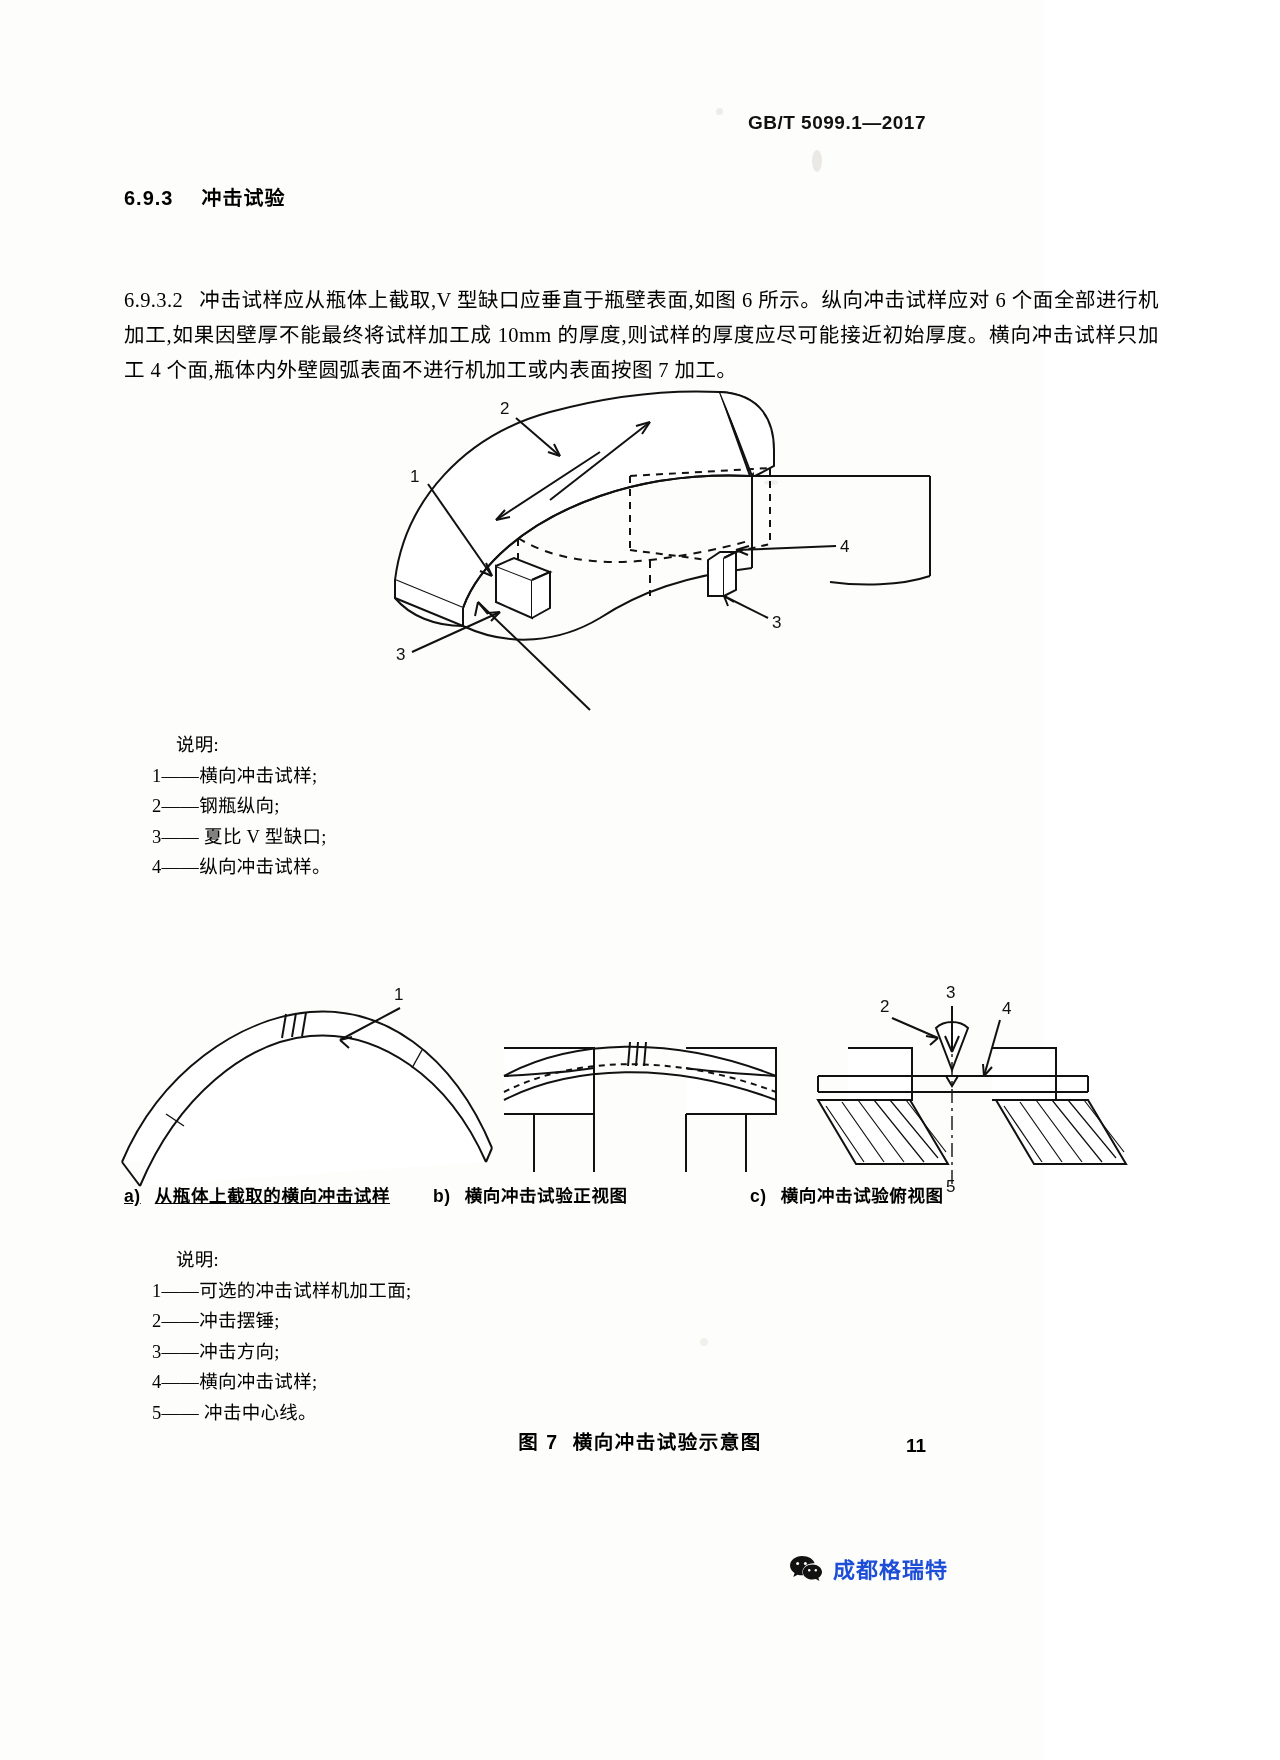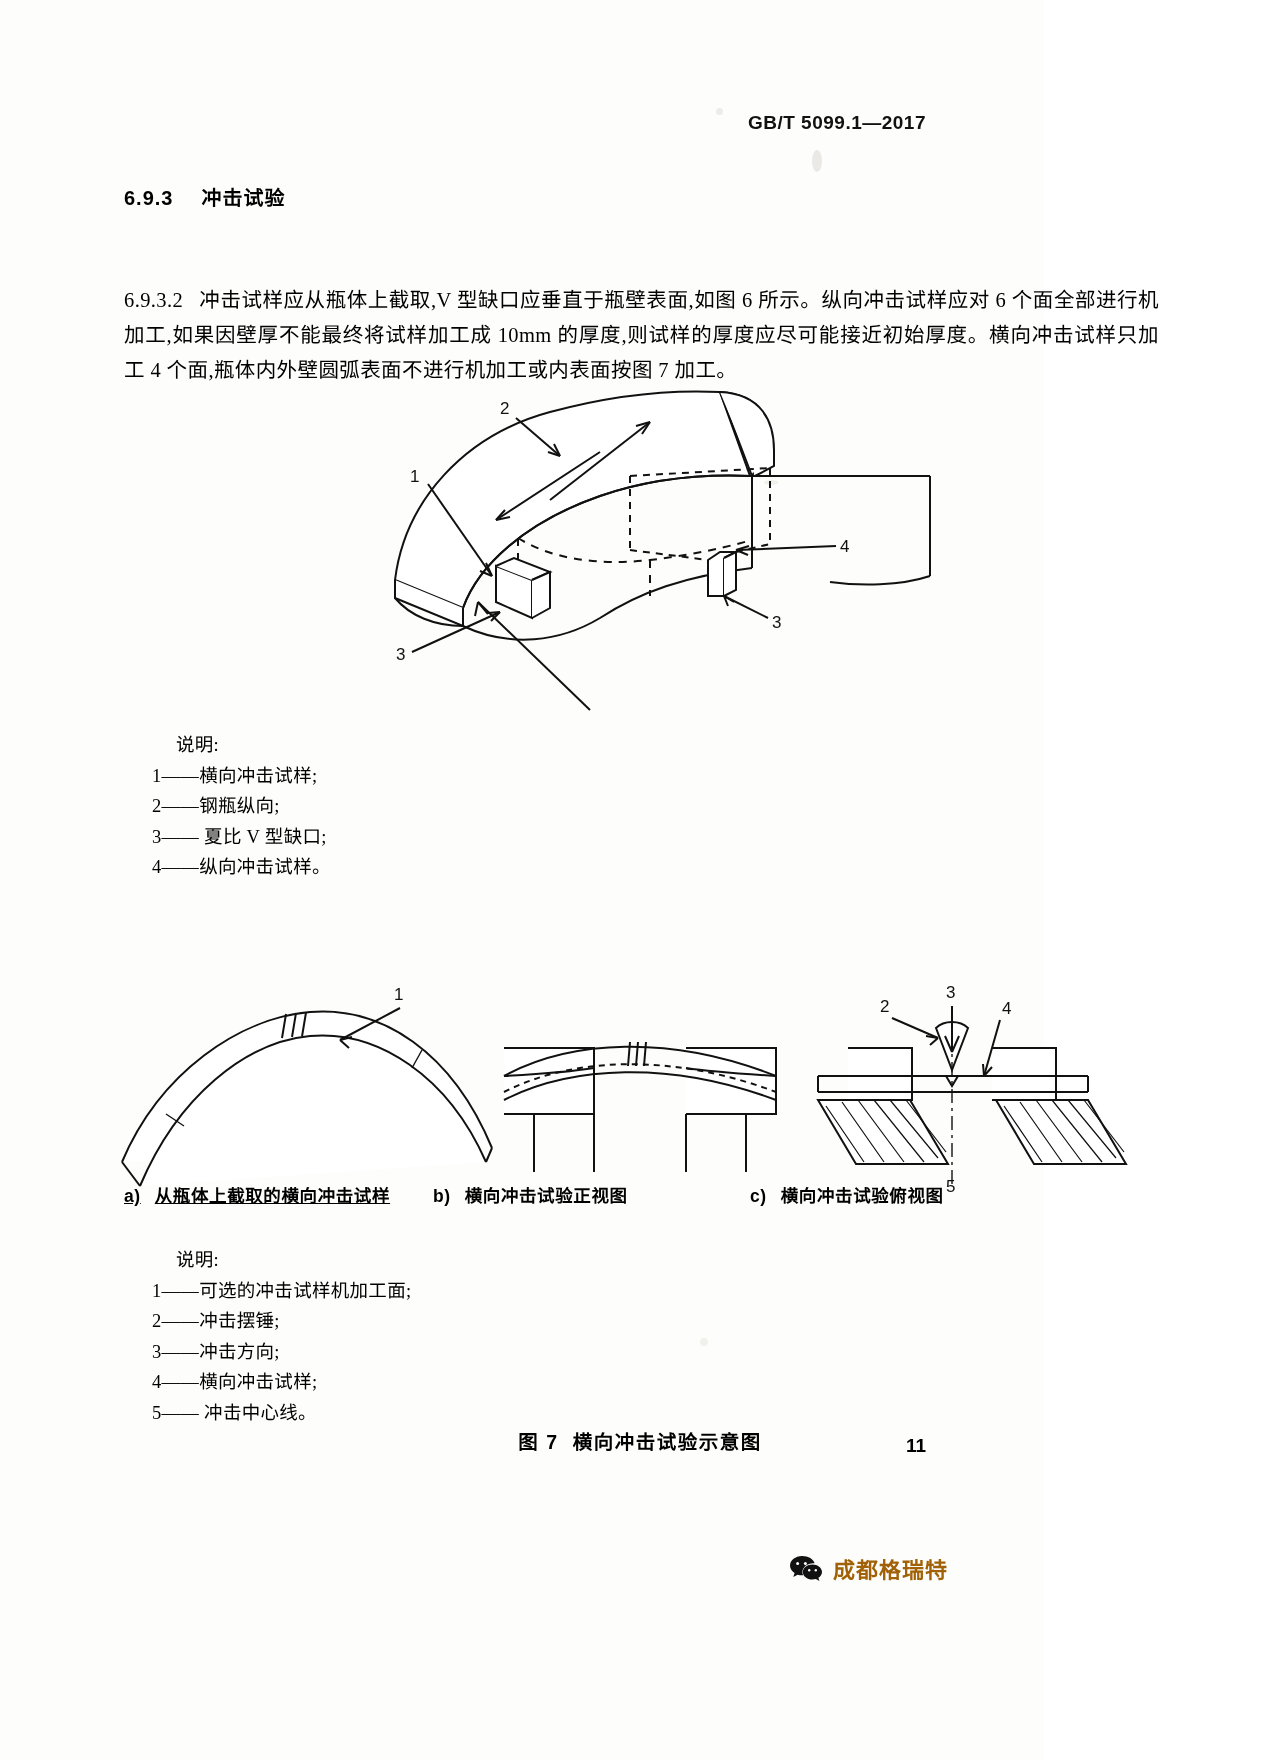--- a/index.html
+++ b/index.html
@@ -130,21 +130,21 @@
     top: 1552px;
     display: flex;
     align-items: center;
     gap: 10px;
   }
   .wechat .wtext {
     font-family: "Liberation Sans", sans-serif;
     font-size: 22px;
     font-weight: 700;
     letter-spacing: 1px;
-    color: #a16207;
+    color: #1d4ed8;
   }
   .speck {
     position: absolute;
     background: #d9d6cf;
     border-radius: 50%;
   }
 </style>
 </head>
 <body>
 

